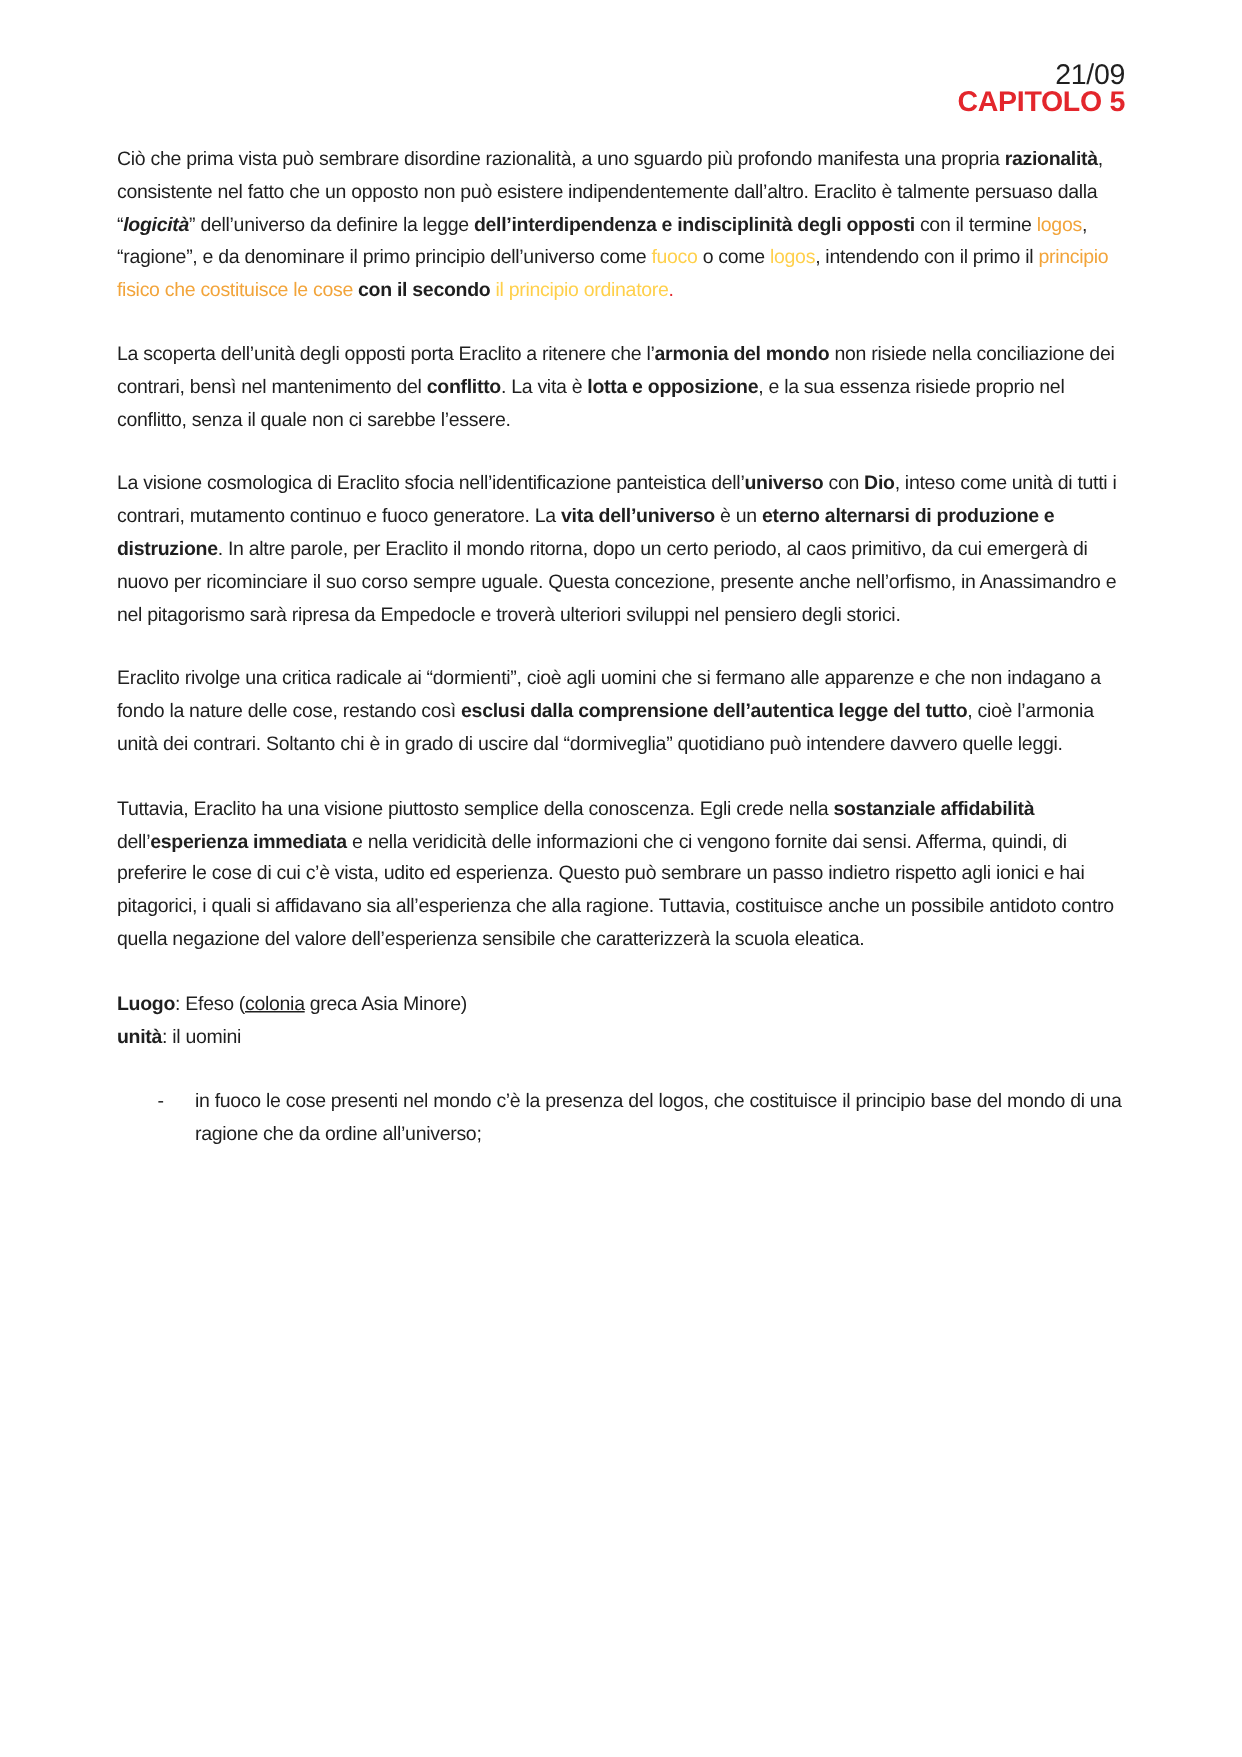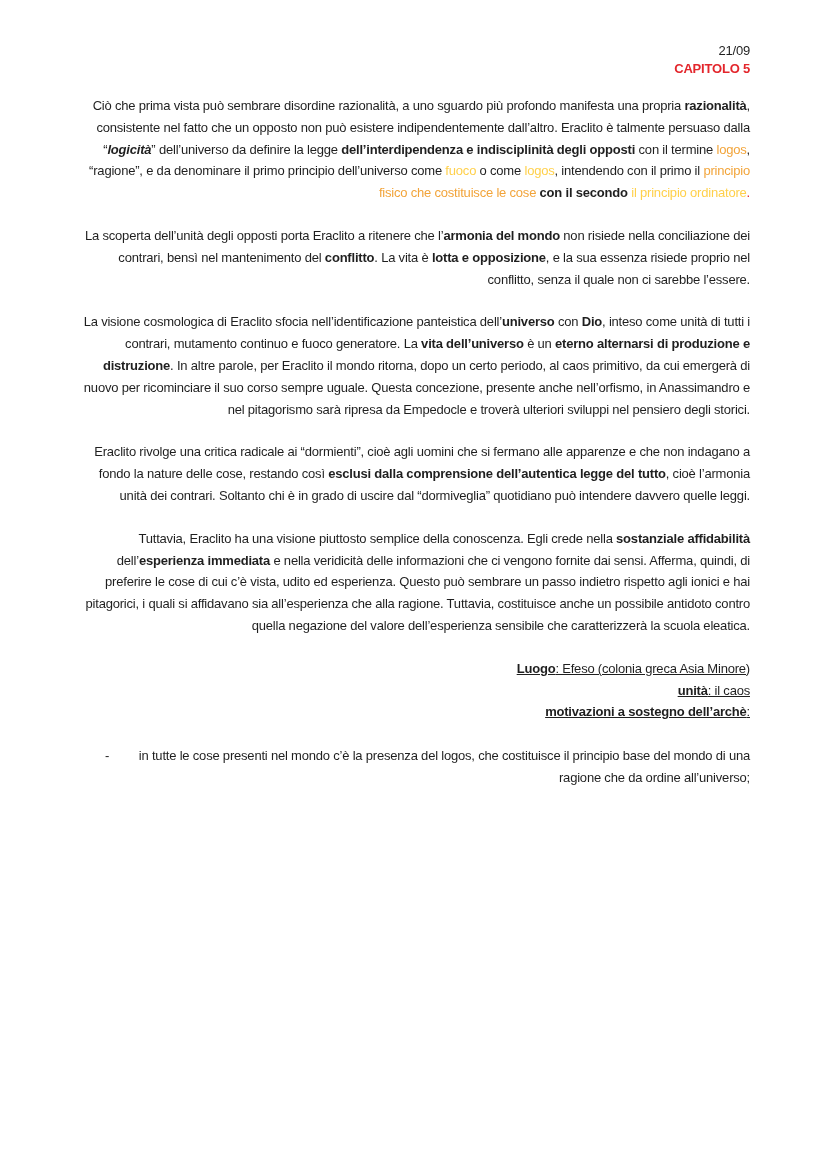--- a/index.html
+++ b/index.html
@@ -12,44 +12,43 @@
     width: 828px;
     height: 1171px;
     background: #ffffff;
     overflow: hidden;
     font-family: "Liberation Sans", "DejaVu Sans", sans-serif;
     color: #1f1f1f;
   }
   .header {
     padding: 42px 78px 0 0;
     text-align: right;
-    font-size: 13px;
+    font-size: 19px;
     line-height: 18px;
     letter-spacing: -0.2px;
   }
   .header .date {
     color: #1f1f1f;
   }
   .header .chapter {
     font-weight: bold;
   }
   .content {
     margin: 17px 42px 0 78px;
     width: 672px;
     font-size: 13px;
     line-height: 21.8px;
     letter-spacing: -0.2px;
-    text-align: right;
+    text-align: left;
   }
   p.block {
     margin: 0 0 21px 0;
   }
   p.block.info {
     margin: 0;
-    text-decoration: underline;
   }
   .bullet {
     position: relative;
     margin: 22px 0 0 0;
     padding-left: 52px;
   }
   .bullet .marker {
     position: absolute;
     left: 27px;
     top: 0;
@@ -66,17 +65,16 @@
     <div class="date">21/09</div>
     <div class="chapter" style="color: rgb(227, 38, 44);">CAPITOLO 5</div>
   </div>
   <div class="content">
       <p class="block paragraph"><span>Ciò che prima vista può sembrare disordine razionalità, a uno sguardo più profondo manifesta una propria </span><span class="b">razionalità</span><span>, consistente nel fatto che un opposto non può esistere indipendentemente dall’altro. Eraclito è talmente persuaso dalla “</span><span class="b i">logicità</span><span>” dell’universo da definire la legge </span><span class="b">dell’interdipendenza e indisciplinità degli opposti</span><span> con il termine </span><span style="color: rgb(242, 164, 58);">logos</span><span>, “ragione”, e da denominare il primo principio dell’universo come </span><span style="color: rgb(255, 208, 75);">fuoco</span><span> o come </span><span style="color: rgb(255, 208, 75);">logos</span><span>, intendendo con il primo il </span><span style="color: rgb(242, 164, 58);">principio fisico che costituisce le cose</span><span class="b"> con il secondo </span><span style="color: rgb(255, 208, 75);">il principio ordinatore</span><span style="color: rgb(227, 38, 44);">.</span></p>
       <p class="block paragraph"><span>La scoperta dell’unità degli opposti porta Eraclito a ritenere che l’</span><span class="b">armonia del mondo</span><span> non risiede nella conciliazione dei contrari, bensì nel mantenimento del </span><span class="b">conflitto</span><span>. La vita è </span><span class="b">lotta e opposizione</span><span>, e la sua essenza risiede proprio nel conflitto, senza il quale non ci sarebbe l’essere.</span></p>
       <p class="block paragraph"><span>La visione cosmologica di Eraclito sfocia nell’identificazione panteistica dell’</span><span class="b">universo</span><span> con </span><span class="b">Dio</span><span>, inteso come unità di tutti i contrari, mutamento continuo e fuoco generatore. La </span><span class="b">vita dell’universo</span><span> è un </span><span class="b">eterno alternarsi di produzione e distruzione</span><span>. In altre parole, per Eraclito il mondo ritorna, dopo un certo periodo, al caos primitivo, da cui emergerà di nuovo per ricominciare il suo corso sempre uguale. Questa concezione, presente anche nell’orfismo, in Anassimandro e nel pitagorismo sarà ripresa da Empedocle e troverà ulteriori sviluppi nel pensiero degli storici.</span></p>
       <p class="block paragraph"><span>Eraclito rivolge una critica radicale ai “dormienti”, cioè agli uomini che si fermano alle apparenze e che non indagano a fondo la nature delle cose, restando così </span><span class="b">esclusi dalla comprensione dell’autentica legge del tutto</span><span>, cioè l’armonia unità dei contrari. Soltanto chi è in grado di uscire dal “dormiveglia” quotidiano può intendere davvero quelle leggi.</span></p>
       <p class="block paragraph"><span>Tuttavia, Eraclito ha una visione piuttosto semplice della conoscenza. Egli crede nella </span><span class="b">sostanziale affidabilità</span><span> dell’</span><span class="b">esperienza immediata</span><span> e nella veridicità delle informazioni che ci vengono fornite dai sensi. Afferma, quindi, di preferire le cose di cui c’è vista, udito ed esperienza. Questo può sembrare un passo indietro rispetto agli ionici e hai pitagorici, i quali si affidavano sia all’esperienza che alla ragione. Tuttavia, costituisce anche un possibile antidoto contro quella negazione del valore dell’esperienza sensibile che caratterizzerà la scuola eleatica.</span></p>
       <p class="block info"><span class="b">Luogo</span><span>: Efeso (</span><span class="u">colonia</span><span> greca Asia Minore)</span></p>
-      <p class="block info"><span class="b">unità</span><span>: il caos</span></p>
-      <p class="block info"><span class="b">motivazioni a sostegno dell’archè</span><span>:</span></p>
-      <div class="block bullet"><span class="marker">-</span><span><span>in tutte le cose presenti nel mondo c’è la presenza del logos, che costituisce il principio base del mondo di una ragione che da ordine all’universo;</span></span></div>
+      <p class="block info"><span class="b">unità</span><span>: il uomini</span></p>
+      <div class="block bullet"><span class="marker">-</span><span><span>in fuoco le cose presenti nel mondo c’è la presenza del logos, che costituisce il principio base del mondo di una ragione che da ordine all’universo;</span></span></div>
     </div>
 </div>
 
 </body></html>

